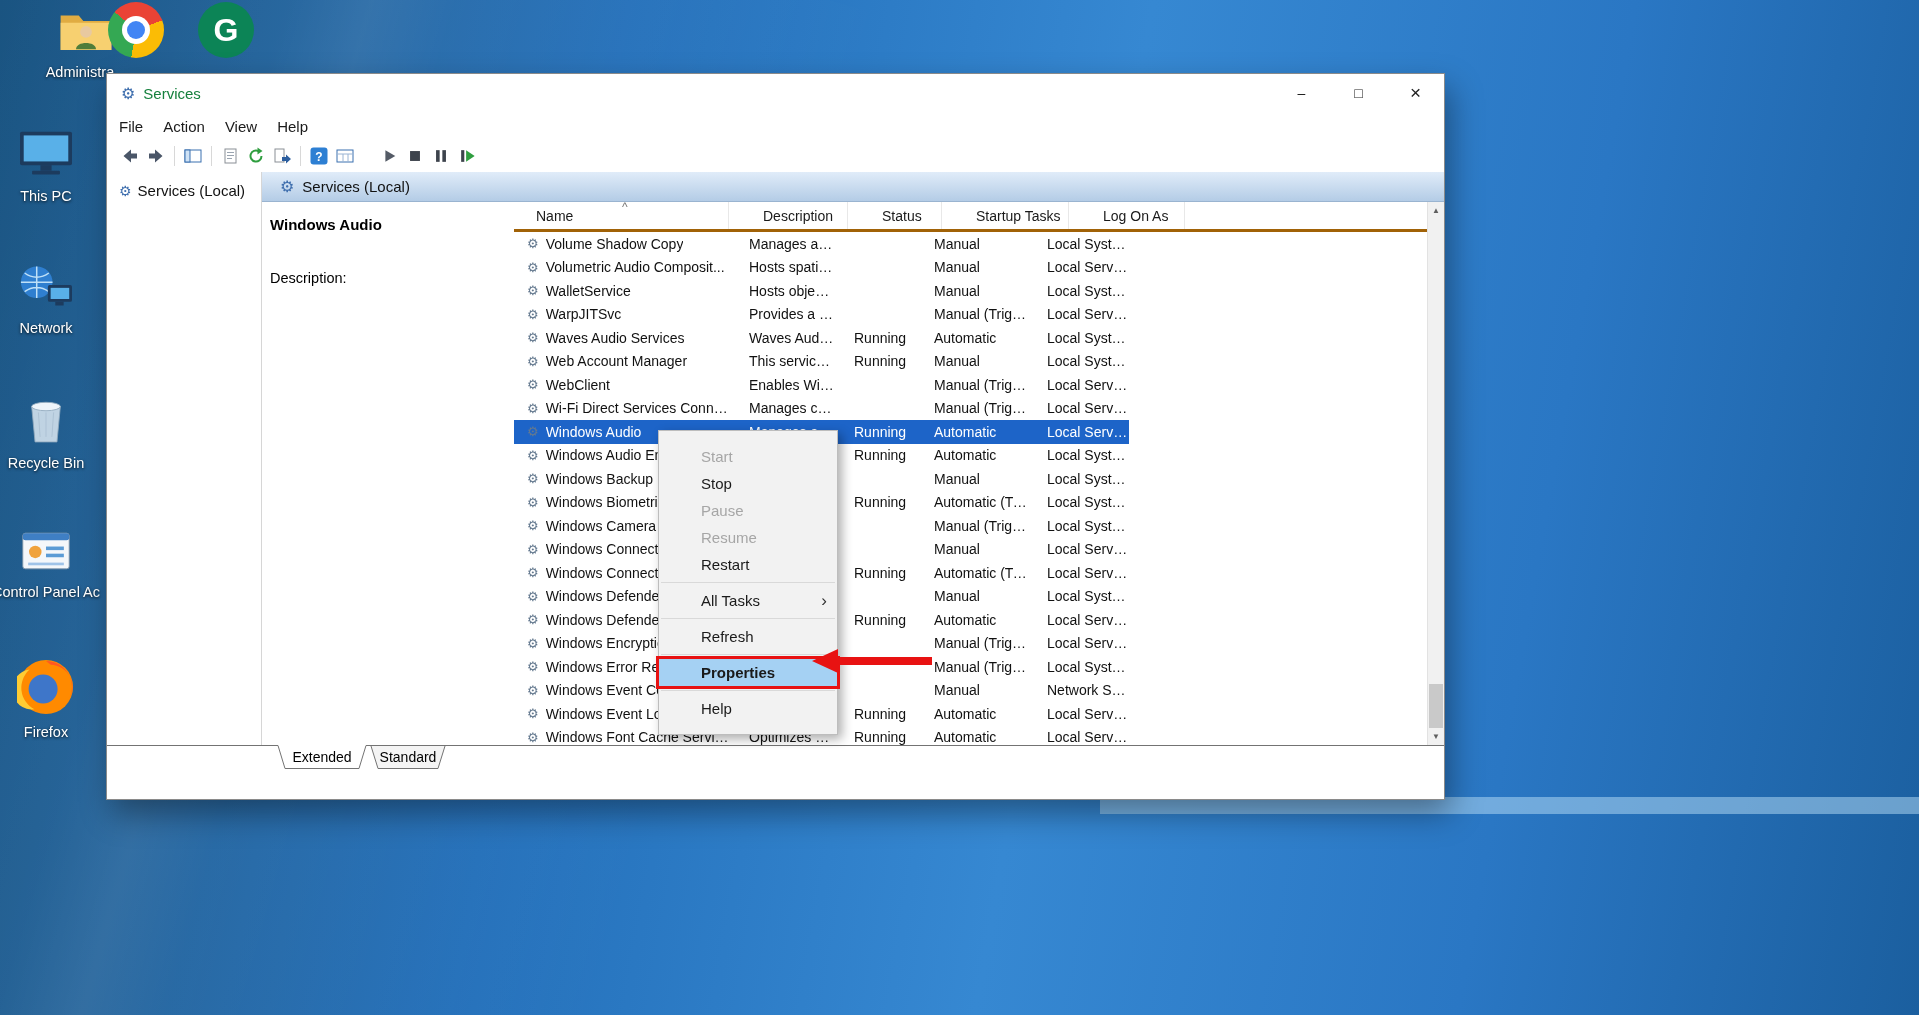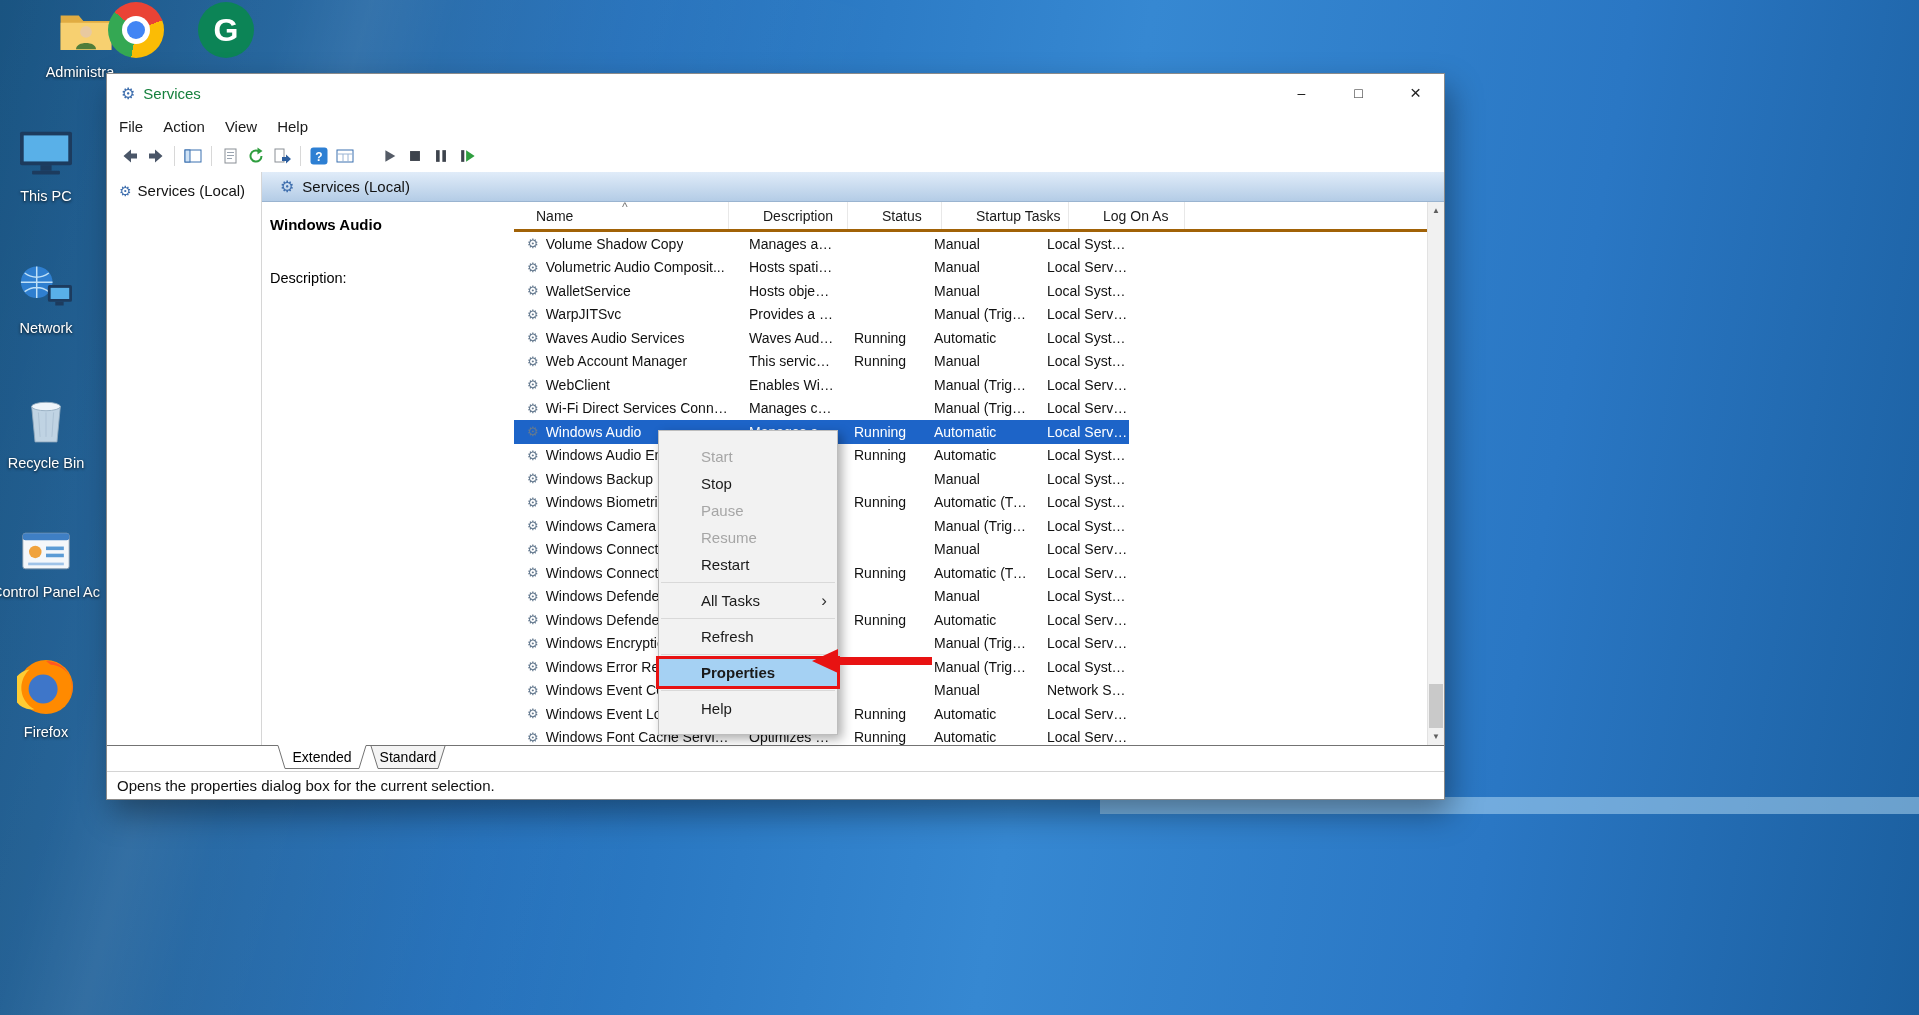--- a/index.html
+++ b/index.html
@@ -573,23 +573,20 @@
           <text x="52" y="17" text-anchor="middle" font-size="14" fill="#000">Extended</text>
         </g>
         <path d="M96,0.5 H230" stroke="#737373" fill="none"></path>
         <g>
           <path d="M101,1 L108,23.5 L168,23.5 L175,1" fill="#f4f4f4" stroke="#737373"></path>
           <text x="138" y="17" text-anchor="middle" font-size="14" fill="#000">Standard</text>
         </g>
       </svg>
     </div>
 
-    <div class="statusbar">
-      <span>Opens the properties dialog box for the current selection.</span>
-    </div>
   </div>
 
   <div class="ctx">
       <div class="mitem dis"><span>Start</span></div>
       <div class="mitem"><span>Stop</span></div>
       <div class="mitem dis"><span>Pause</span></div>
       <div class="mitem dis"><span>Resume</span></div>
       <div class="mitem"><span>Restart</span></div>
       <div class="msep"></div>
       <div class="mitem"><span>All Tasks</span><span class="sub">›</span></div>

